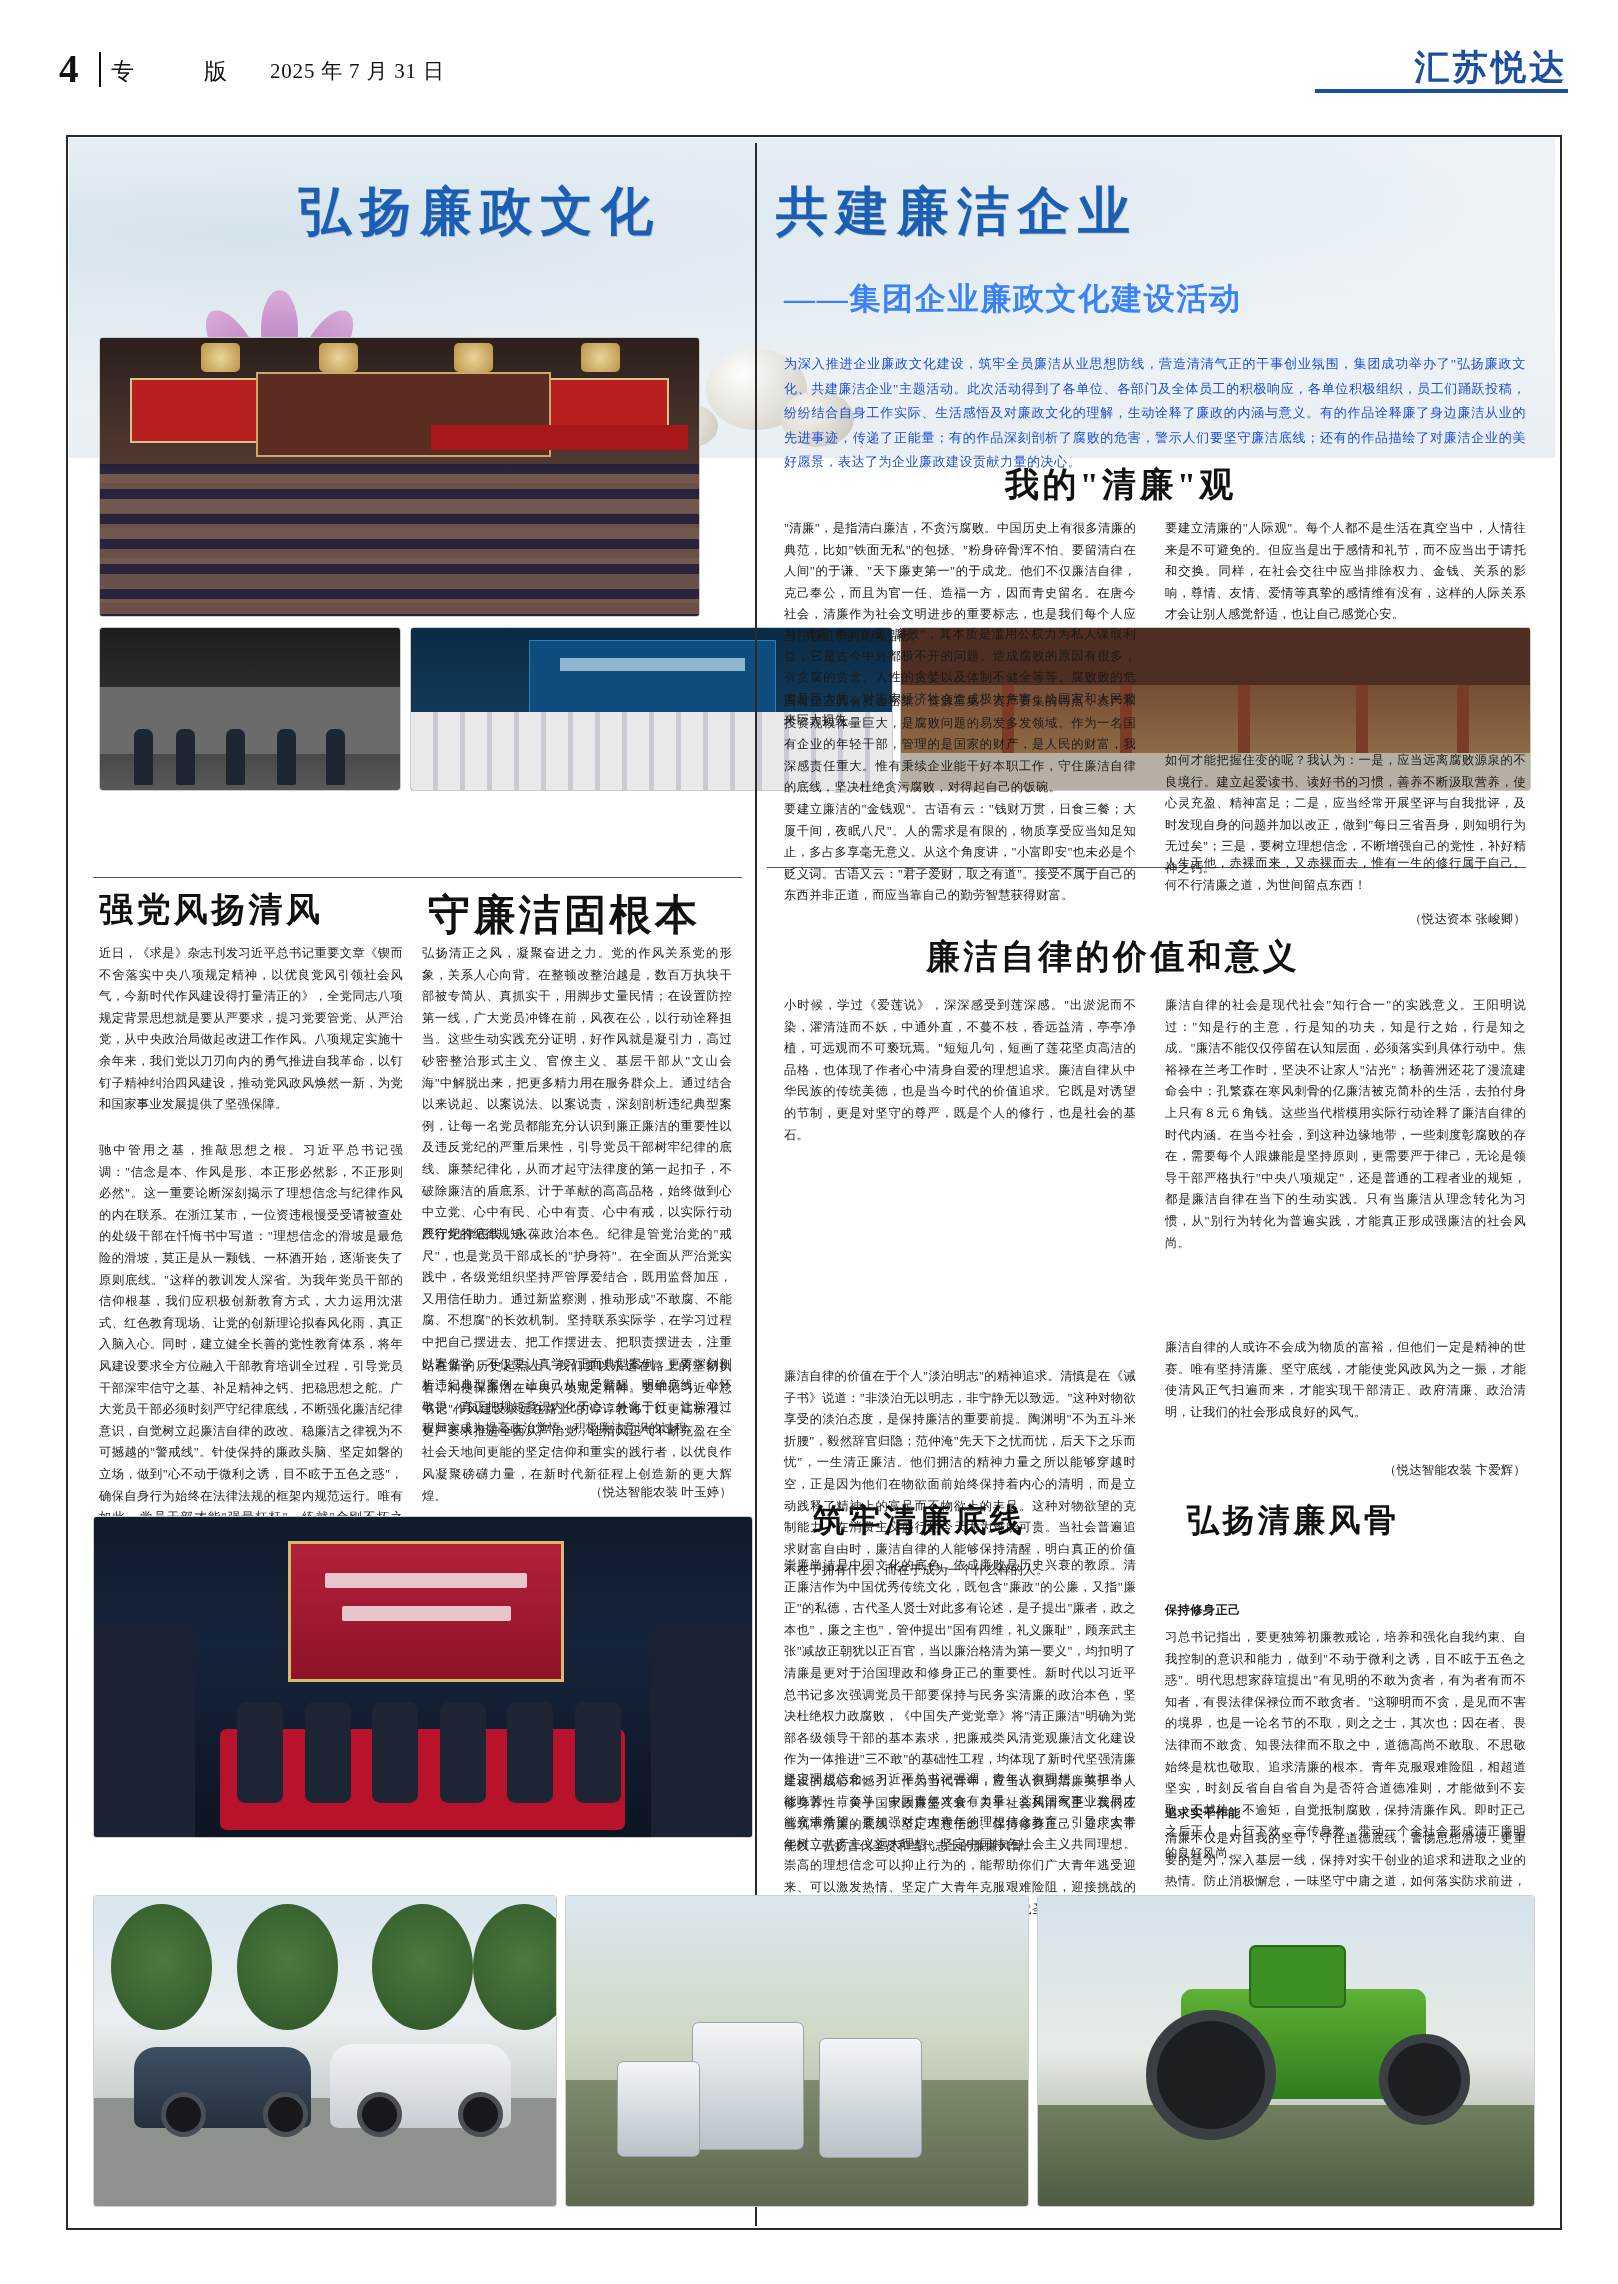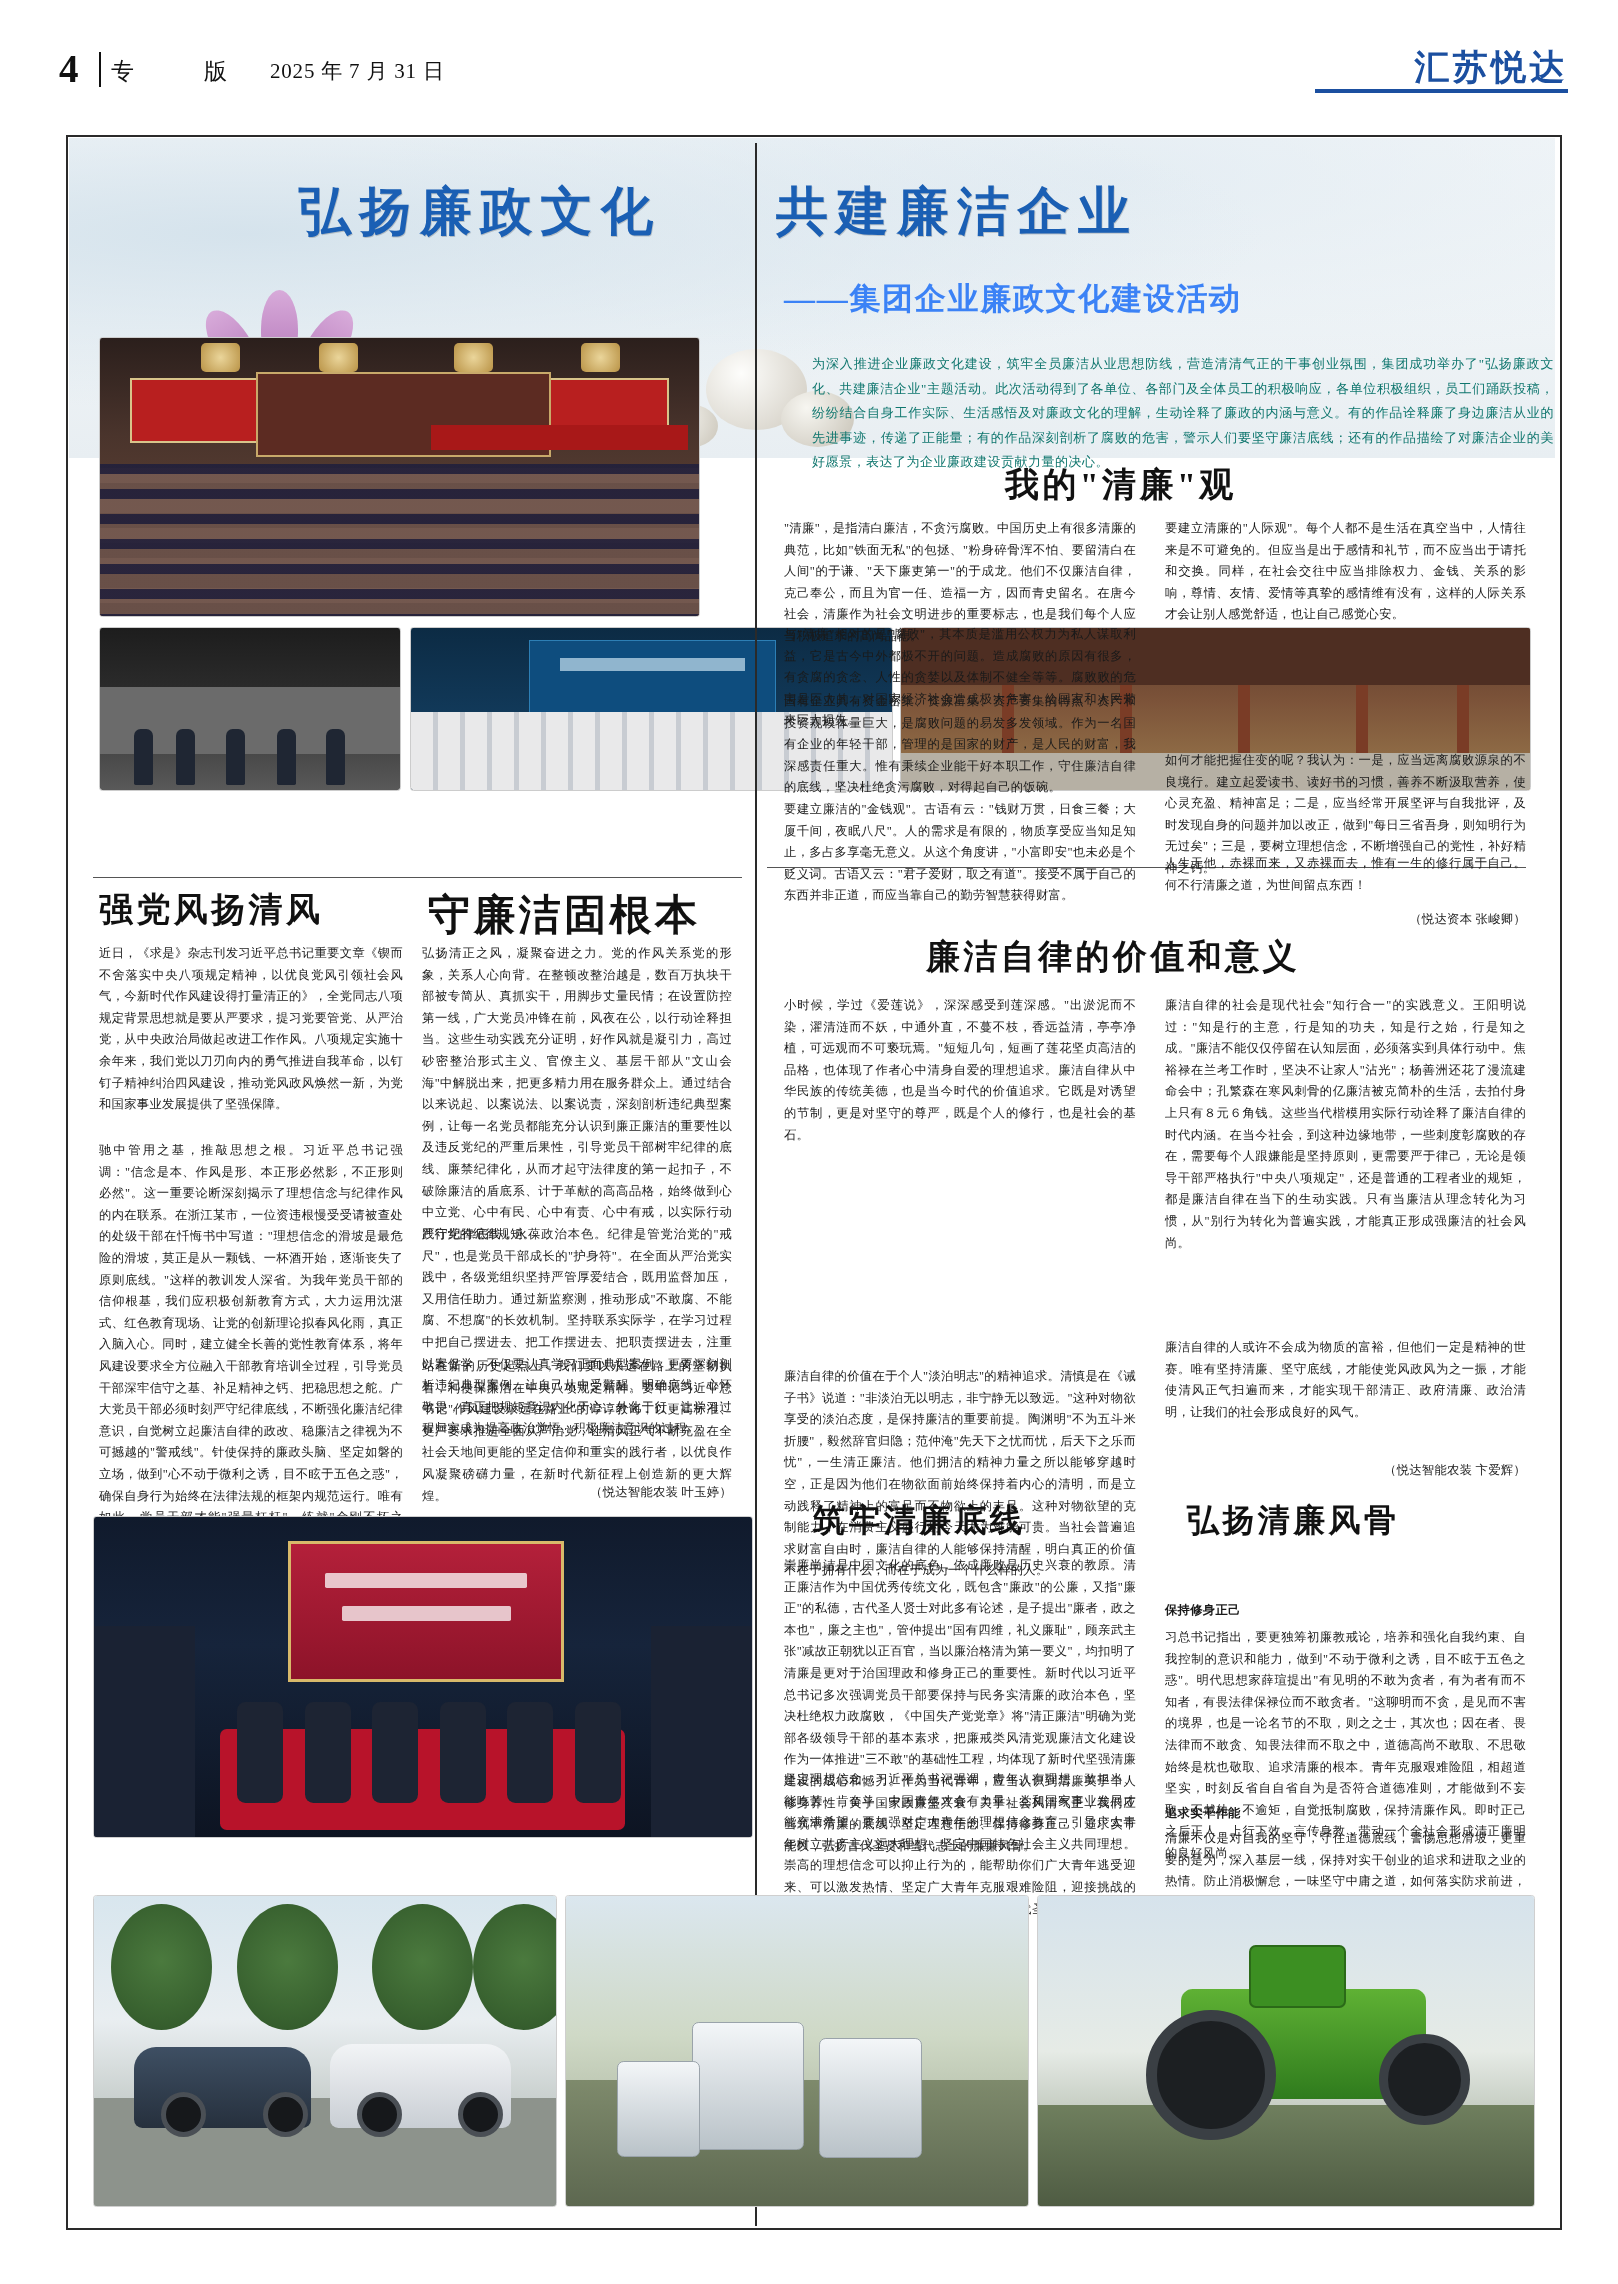--- a/index.html
+++ b/index.html
@@ -43,21 +43,21 @@
 
   .hd-title1{position:absolute;left:299px;top:177px;font-size:52px;font-weight:bold;letter-spacing:8.4px;
       color:#1a5fb4;font-family:"Liberation Serif",serif;
       text-shadow:0.8px 0.8px 0 rgba(0,0,0,.18);}
   .hd-title2{position:absolute;left:776px;top:177px;font-size:52px;font-weight:bold;letter-spacing:8.4px;
       color:#1a5fb4;font-family:"Liberation Serif",serif;text-shadow:0.8px 0.8px 0 rgba(0,0,0,.18);}
   .hd-sub{position:absolute;left:784px;top:278px;font-size:31px;font-weight:bold;letter-spacing:1.7px;color:#3b82f6;}
 
   
   .intro{position:absolute;left:784px;top:352px;width:742px;font-size:13px;line-height:24.5px;
-         text-align:justify;letter-spacing:0.5px;color:#0f766e;margin-left:28px;}
+         text-align:justify;letter-spacing:0.5px;color:#1d4ed8;}
 
   
   .photo{position:absolute;overflow:hidden;border:0.8px solid #ccc;}
   .ph1{left:99px;top:337px;width:599px;height:278px;border-radius:3.4px;}
   .ph1 .sky{position:absolute;inset:0;background:linear-gradient(180deg,#2b1f1c 0%,#4a342c 35%,#6d4c3c 100%);}
   .ph1 .screenL{position:absolute;left:30px;top:40px;width:126px;height:61px;background:#b81f1f;border:2.5px solid #d8c48a;}
   .ph1 .screenR{position:absolute;right:30px;top:40px;width:126px;height:61px;background:#b81f1f;border:2.5px solid #d8c48a;}
   .ph1 .stage{position:absolute;left:156px;top:34px;width:291px;height:81px;background:#5c2b22;border:2.5px solid #c8a96a;}
   .ph1 .banner2{position:absolute;left:173px;top:51px;width:257px;height:25px;background:#a81818;}
   .ph1 .floor{position:absolute;left:0;bottom:0;width:100%;height:148px;

